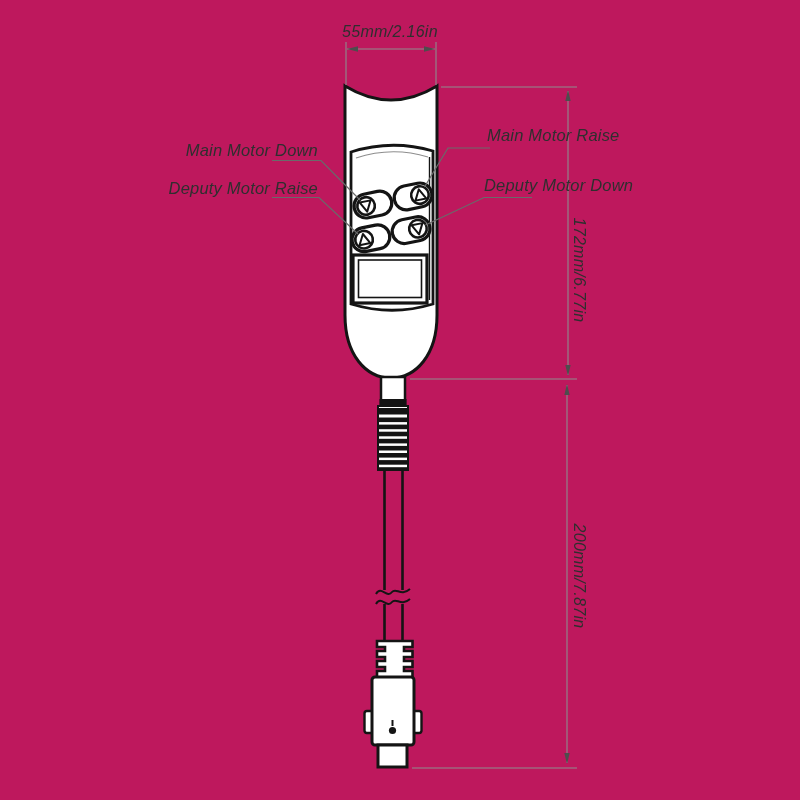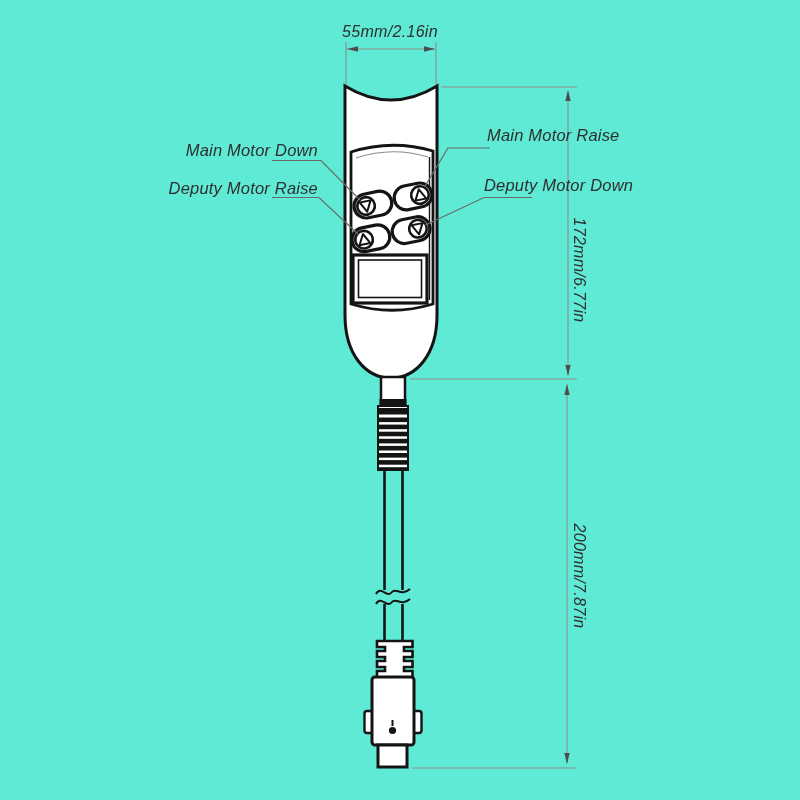--- a/index.html
+++ b/index.html
@@ -1,20 +1,20 @@
 <!DOCTYPE html>
 <html><head>
 <meta charset="utf-8">
 <style>
   html,body{
     margin:0;padding:0;background:#ffffff;
     font-family:"Liberation Sans",sans-serif;
   }
   .stage{
-    position:relative;width:800px;height:800px;background:#5eead4;overflow:hidden;
+    position:relative;width:800px;height:800px;background:#be185d;overflow:hidden;
   }
   svg{display:block}
   text{
     font-family:"Liberation Sans",sans-serif;
     font-style:italic;
     fill:#2f2f2f;
   }
   .dim-text{font-size:16px;letter-spacing:.3px;}
   .callout-text{font-size:16.5px;letter-spacing:.2px;}
   .outline{stroke:#141414;fill:#ffffff;}

